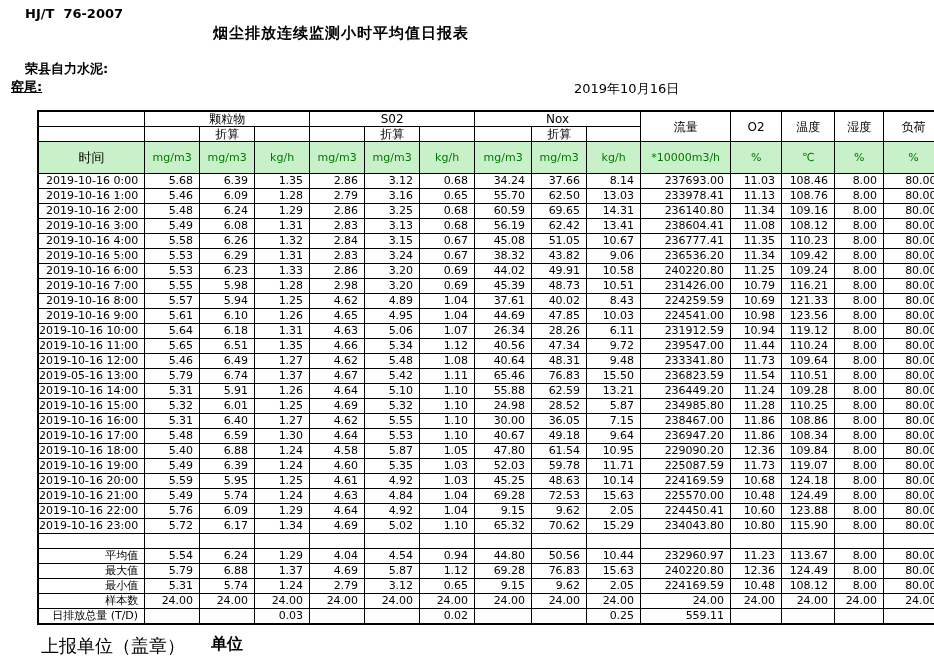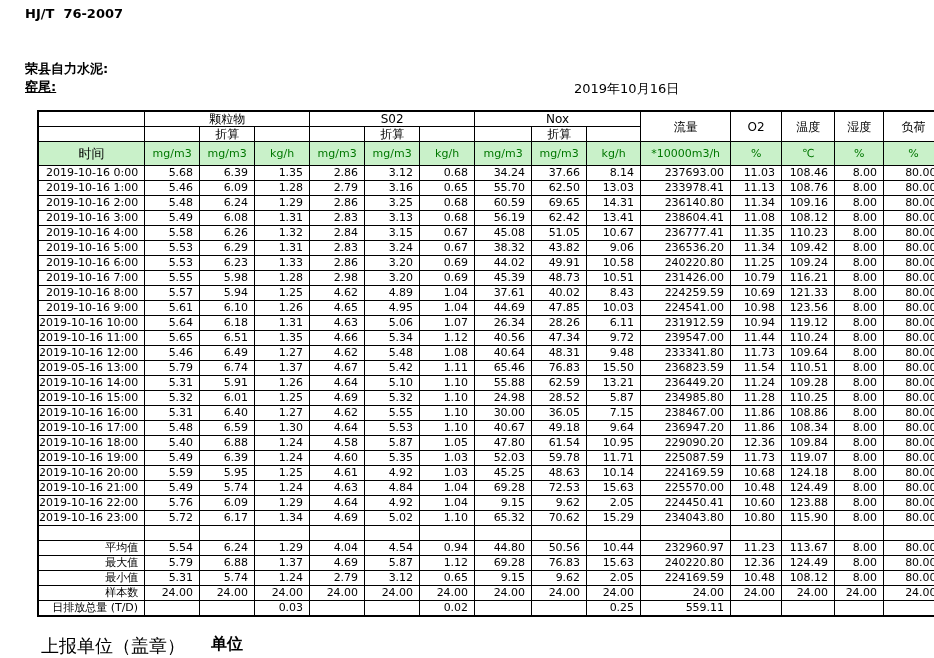--- a/index.html
+++ b/index.html
@@ -19,21 +19,21 @@
   .standard-no {
     position: absolute; left: 14px; top: 6px;
     font-size: 13px; font-weight: bold; white-space: pre;
   }
   .report-title {
     position: absolute; left: 130px; top: 24px; width: 400px;
     text-align: center; font-size: 15px; font-weight: bold;
     letter-spacing: 1px;
   }
   .company-line { position: absolute; left: 14px; top: 60px; font-size: 13px; font-weight: bold; }
-  .location-line { position: absolute; left: 14px; top: 78px; font-size: 13px; font-weight: bold; text-decoration: underline; }
+  .location-line { position: absolute; left: 0; top: 78px; font-size: 13px; font-weight: bold; text-decoration: underline; }
   .date-line { position: absolute; left: 563px; top: 80px; font-size: 13px; }
   .footnote-line { position: absolute; left: 14px; top: 614px; font-size: 13px; font-weight: bold; }
   .report-unit-line { position: absolute; left: 30px; top: 634px; font-size: 18px; font-weight: normal; }
   .unit-line { position: absolute; left: 200px; top: 634px; font-size: 16px; font-weight: bold; }
 
   table.report {
     position: absolute; left: 26px; top: 110px;
     border-collapse: collapse; table-layout: fixed;
     border: 2px solid #000;
   }
@@ -44,36 +44,37 @@
     text-align: right;
     padding: 0 6px 0 0;
     white-space: nowrap;
     overflow: hidden;
     line-height: 14px;
   }
   tr.hdr td { height: 14px; font-size: 12px; text-align: center; padding: 0; }
   tr.unit-row td {
     background: #c9f1c9;
     color: #007700;
-    height: 24px;
+    height: 32px;
     font-size: 11px;
     text-align: center;
     padding: 0;
   }
   tr.unit-row td.time-head { color: #000; font-size: 13px; font-weight: normal; }
   td.time-cell { text-align: right; padding-right: 5px; border-radius: 7px; }
   td.flow-cell { padding-right: 8px; }
   td.sum-label { text-align: right; padding-right: 3px; font-size: 12px; }
   td.total-label { text-align: left; padding-left: 1px; padding-right: 0; font-size: 11px; }
 </style>
 </head>
 <body>
 
 <div class="page">
   <div class="standard-no">HJ/T  76-2007</div>
+  <div class="report-title">烟尘排放连续监测小时平均值日报表</div>
   <div class="company-line">荣县自力水泥:</div>
   <div class="location-line">窑尾:</div>
   <div class="date-line">2019年10月16日</div>
 
   <table class="report">
     <colgroup>
       <col style="width:102px">
         <col style="width:55px">
         <col style="width:55px">
         <col style="width:55px">

